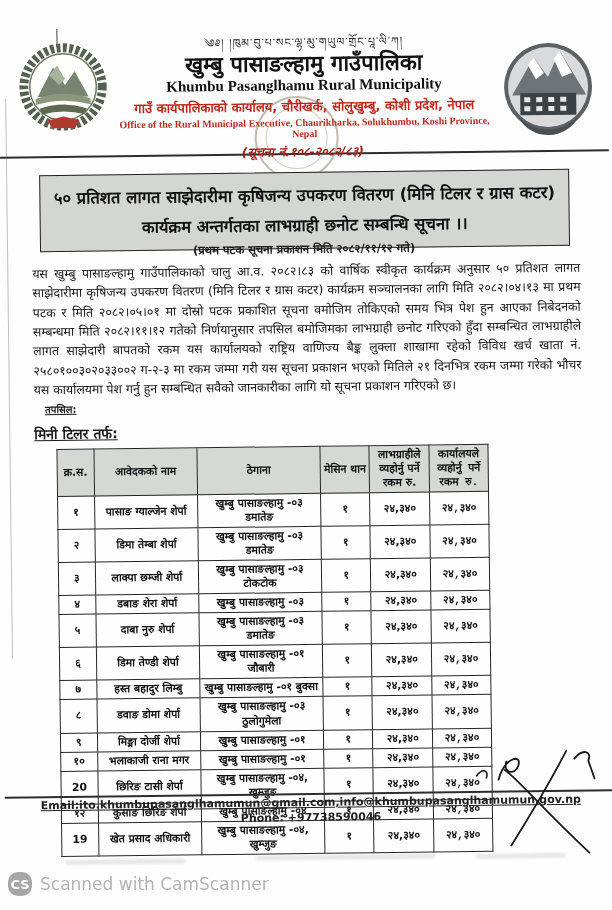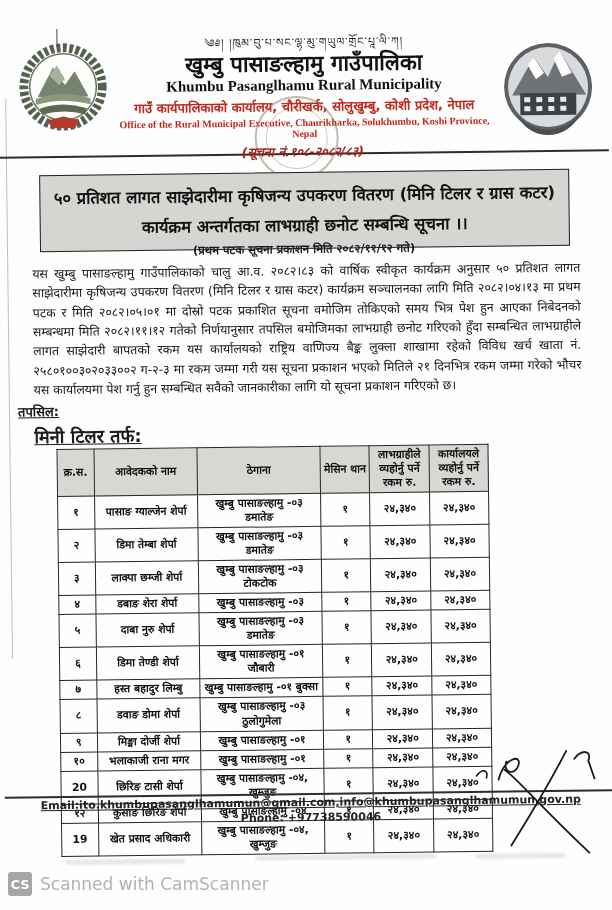--- a/index.html
+++ b/index.html
@@ -40,43 +40,43 @@
   .title-box{position:absolute;left:42px;top:172px;width:516px;background:#d4d6d1;
     border:1.5px solid #222;padding:8px 6px;
     font-size:16.5px;font-weight:bold;color:#111;line-height:1.8;text-align:center;}
 
   .publish-line{position:absolute;left:0;top:241px;width:100%;text-align:center;
     font-size:11.5px;font-weight:bold;color:#1b1b1b;}
 
   .body-par{position:absolute;left:34px;top:261px;width:548px;
     font-size:12.4px;line-height:1.56;text-align:justify;color:#141414;}
 
-  .tapasil{position:absolute;left:18px;top:399px;font-size:13px;font-weight:bold;text-decoration:underline;}
-  .section-label{position:absolute;left:34px;top:421px;font-size:18px;font-weight:bold;text-decoration:underline;}
+  .tapasil{position:absolute;left:45px;top:399px;font-size:10px;font-weight:bold;text-decoration:underline;}
+  .section-label{position:absolute;left:34px;top:421px;font-size:14px;font-weight:bold;text-decoration:underline;}
 
   
   table.ben{position:absolute;left:56px;top:446px;width:432px;border-collapse:collapse;
     font-size:10.8px;color:#101010;}
   table.ben th,table.ben td{border:1.3px solid #262626;padding:2px 3px;text-align:center;vertical-align:middle;line-height:1.3;}
   table.ben th{background:#d6d8d3;font-weight:bold;font-size:10.8px;}
   table.ben td{font-weight:bold;}
-  .cw0{width:8.5%;} .cw1{width:24%;} .cw2{width:28.5%;} .cw3{width:11.5%;} .cw4{width:13.8%;} .cw5{width:13.7%;}
+  .cw0{width:8.5%;} .cw1{width:24%;} .cw2{width:28.5%;} .cw3{width:11.5%;} .cw4{width:13.8%;} .cw5{width:13.7%;font-family:Liberation Mono, monospace;}
 
   
   .footer-rule{position:absolute;left:0;top:793px;width:612px;height:1.6px;background:#2d2d2d;}
   .email-line{position:absolute;left:0;top:796px;width:100%;text-align:center;
     font-size:11px;font-weight:bold;color:#222;text-decoration:underline;}
   .phone-line{position:absolute;left:0;top:811px;width:100%;text-align:center;
     font-size:11px;font-weight:bold;color:#222;}
 
   .signature{position:absolute;left:466px;top:748px;width:140px;height:115px;}
 
   
   .watermark{position:absolute;left:8px;top:872px;display:flex;align-items:center;gap:8px;}
-  .cs-badge{width:24px;height:24px;background:#a6a6a6;border-radius:3px;color:#ffffff;
+  .cs-badge{width:24px;height:24px;background:#a6a6a6;border-radius:10px;color:#ffffff;
     font-size:13px;font-weight:bold;display:flex;align-items:center;justify-content:center;}
   .cs-text{font-size:17px;color:#b3b3b3;}
 </style>
 </head>
 <body>
 
 <div class="page">
 
   <div class="doc">
 

